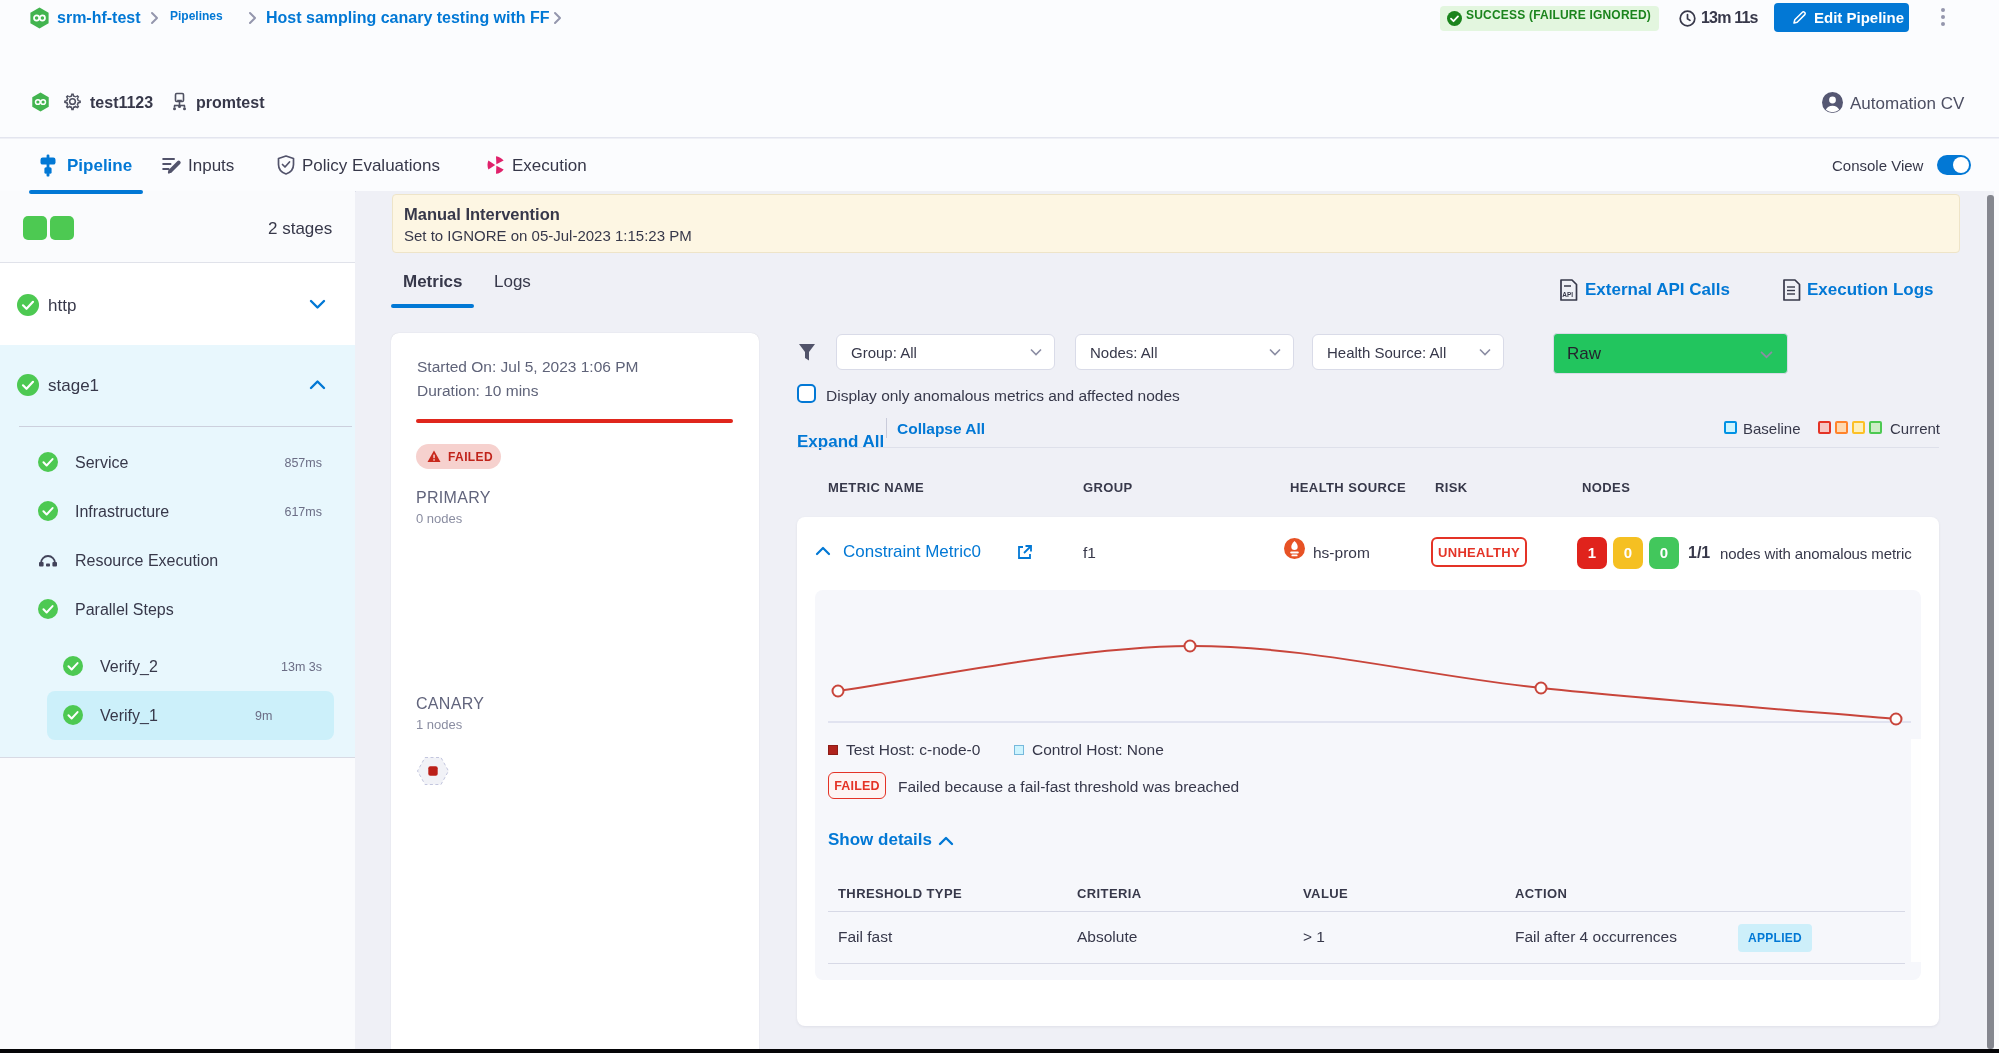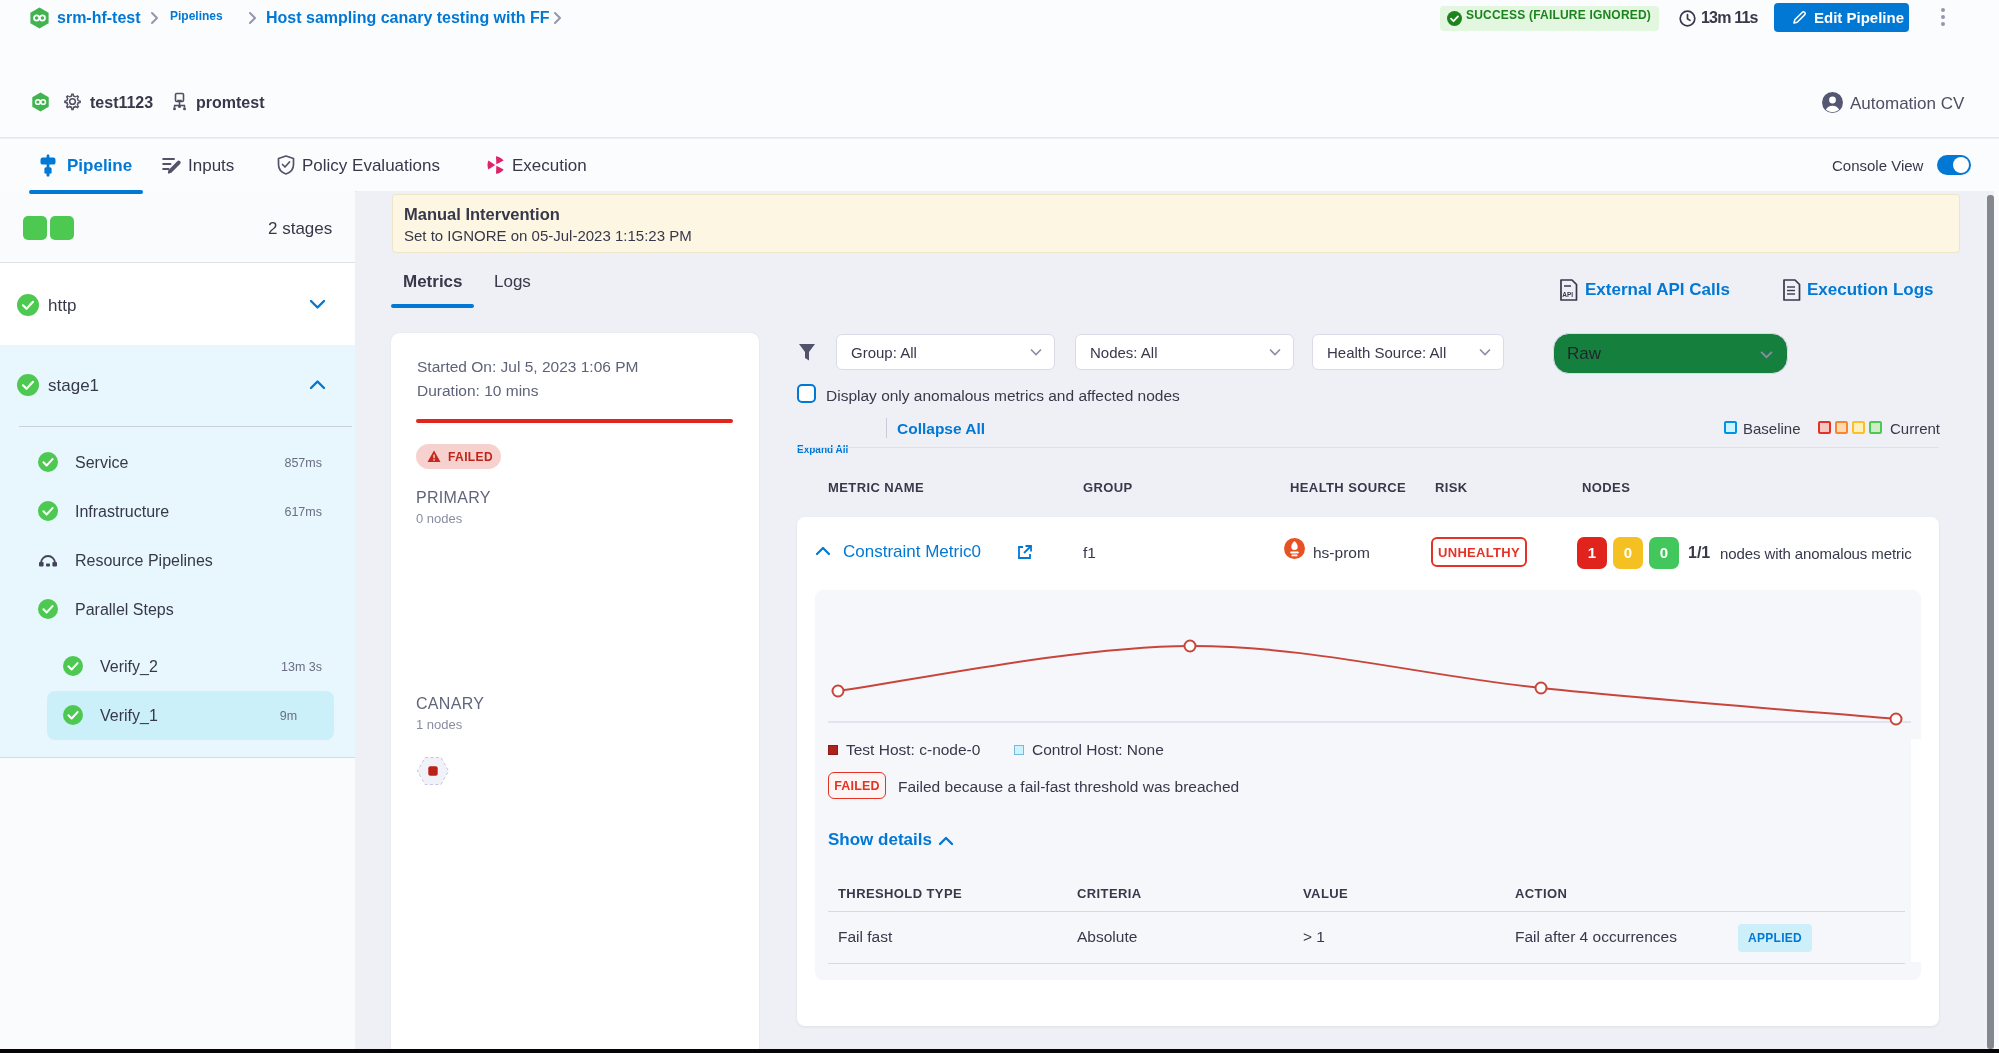--- a/index.html
+++ b/index.html
@@ -169,41 +169,41 @@
     </svg>
 <div class="ab c-dark" style="left:75px;top:503px;font-size:16px;">Infrastructure</div>
 <div class="ab" style="left:255px;top:505px;width:67px;font-size:12.5px;color:#6b6d85;text-align:right;">617ms</div>
 
 <svg class="ab" style="left:38px;top:551px;" width="20" height="18" viewBox="0 0 20 18">
       <path d="M3 12 a7 7 0 0 1 14 0" fill="none" stroke="#42435a" stroke-width="1.8"></path>
       <rect x="1" y="11" width="4.6" height="4.6" rx="1" fill="#42435a"></rect>
       <rect x="14.4" y="11" width="4.6" height="4.6" rx="1" fill="#42435a"></rect>
       <rect x="8" y="12.6" width="4" height="3" rx="0.8" fill="#42435a"></rect>
     </svg>
-<div class="ab c-dark" style="left:75px;top:552px;font-size:16px;">Resource Pipelines</div>
+<div class="ab c-dark" style="left:75px;top:552px;font-size:16px;">Resource Execution</div>
 
 <svg class="ab" style="left:38px;top:599px;" width="20" height="20" viewBox="0 0 22 22">
       <circle cx="11" cy="11" r="11" fill="#4dc952"></circle>
       <path d="M6 11.3 L9.5 14.8 L16 7.8" stroke="#fff" stroke-width="2.2" fill="none" stroke-linecap="round" stroke-linejoin="round"></path>
     </svg>
 <div class="ab c-dark" style="left:75px;top:601px;font-size:16px;">Parallel Steps</div>
 
 <svg class="ab" style="left:63px;top:656px;" width="20" height="20" viewBox="0 0 22 22">
       <circle cx="11" cy="11" r="11" fill="#4dc952"></circle>
       <path d="M6 11.3 L9.5 14.8 L16 7.8" stroke="#fff" stroke-width="2.2" fill="none" stroke-linecap="round" stroke-linejoin="round"></path>
     </svg>
 <div class="ab c-dark" style="left:100px;top:658px;font-size:16px;">Verify_2</div>
 <div class="ab" style="left:255px;top:660px;width:67px;font-size:12.5px;color:#6b6d85;text-align:right;">13m 3s</div>
 
 <svg class="ab" style="left:63px;top:705px;" width="20" height="20" viewBox="0 0 22 22">
       <circle cx="11" cy="11" r="11" fill="#4dc952"></circle>
       <path d="M6 11.3 L9.5 14.8 L16 7.8" stroke="#fff" stroke-width="2.2" fill="none" stroke-linecap="round" stroke-linejoin="round"></path>
     </svg>
 <div class="ab c-dark" style="left:100px;top:707px;font-size:16px;">Verify_1</div>
-<div class="ab" style="left:255px;top:709px;width:67px;font-size:12.5px;color:#6b6d85;text-align:center;">9m</div>
+<div class="ab" style="left:255px;top:709px;width:67px;font-size:12.5px;color:#6b6d85;text-align:left;">9m</div>
 
 <div class="ab" style="left:356px;top:191px;width:1643px;height:858px;background:#eff0f6;"></div>
 
 <svg class="ab" style="left:798px;top:343px;" width="18" height="19" viewBox="0 0 18 19">
       <path d="M1 1 H17 L11 9 V17.5 L7 15 V9 Z" fill="#51536a"></path>
     </svg>
 
 <svg class="ab" style="left:1559px;top:279px;" width="19" height="22" viewBox="0 0 19 22">
       <path d="M2 1 H13 L17.5 5.5 V21 H2 Z" fill="none" stroke="#37384a" stroke-width="1.7" stroke-linejoin="round"></path>
       <line x1="5" y1="7" x2="12" y2="7" stroke="#37384a" stroke-width="1.5"></line>
@@ -258,31 +258,31 @@
       <svg class="chev" width="12" height="8" viewBox="0 0 12 8">
         <path d="M1 1.5 L6 6.5 L11 1.5" stroke="#8b8da3" stroke-width="1.6" fill="none"></path>
       </svg>
     </div>
 <div class="ab dd" style="left:1312px;top:334px;width:192px;">
       <span class="lbl">Health Source: All</span>
       <svg class="chev" width="12" height="8" viewBox="0 0 12 8">
         <path d="M1 1.5 L6 6.5 L11 1.5" stroke="#8b8da3" stroke-width="1.6" fill="none"></path>
       </svg>
     </div>
-<div class="ab" style="left:1553px;top:333px;width:235px;height:41px;background:#15803d;border:1px solid #d9dbe8;border-radius:16px;">
+<div class="ab" style="left:1553px;top:333px;width:235px;height:41px;background:#22c55e;border:1px solid #d9dbe8;border-radius:4px;">
       <span style="position:absolute;left:13px;top:10px;font-size:17px;color:#24252e;">Raw</span>
       <svg style="position:absolute;right:14px;top:16px;" width="13" height="9" viewBox="0 0 12 8">
         <path d="M1 1.5 L6 6.5 L11 1.5" stroke="#8b8da3" stroke-width="1.6" fill="none"></path>
       </svg>
     </div>
 
 <div class="ab" style="left:797px;top:384px;width:19px;height:19px;background:#fff;border:2px solid #0278d5;border-radius:5px;"></div>
 <div class="ab c-dark" style="left:826px;top:387px;font-size:15.5px;">Display only anomalous metrics and affected nodes</div>
 
-<div class="ab c-blue b" style="left:797px;top:444px;font-size:10px;">Expand All</div>
+<div class="ab c-blue b" style="left:797px;top:432px;font-size:17px;">Expand All</div>
 <div class="ab" style="left:886px;top:418px;width:1px;height:20px;background:#c9cbda;"></div>
 <div class="ab c-blue b" style="left:897px;top:420px;font-size:15.5px;">Collapse All</div>
 <div class="ab" style="left:1724px;top:421px;width:13px;height:13px;background:#cdf4fe;border:2px solid #0092e4;border-radius:2px;"></div>
 <div class="ab c-dark" style="left:1743px;top:420px;font-size:15px;">Baseline</div>
 <div class="ab" style="left:1818px;top:421px;width:13px;height:13px;background:#f6c6c3;border:2px solid #e43326;border-radius:2px;"></div>
 <div class="ab" style="left:1835px;top:421px;width:13px;height:13px;background:#ffd9b0;border:2px solid #ff832b;border-radius:2px;"></div>
 <div class="ab" style="left:1852px;top:421px;width:13px;height:13px;background:#fdf0bd;border:2px solid #fcc026;border-radius:2px;"></div>
 <div class="ab" style="left:1869px;top:421px;width:13px;height:13px;background:#cdedc6;border:2px solid #4dc952;border-radius:2px;"></div>
 <div class="ab c-dark" style="left:1890px;top:420px;font-size:15px;">Current</div>
 <div class="ab" style="left:797px;top:447px;width:1142px;height:1px;background:#dee0ea;"></div>

